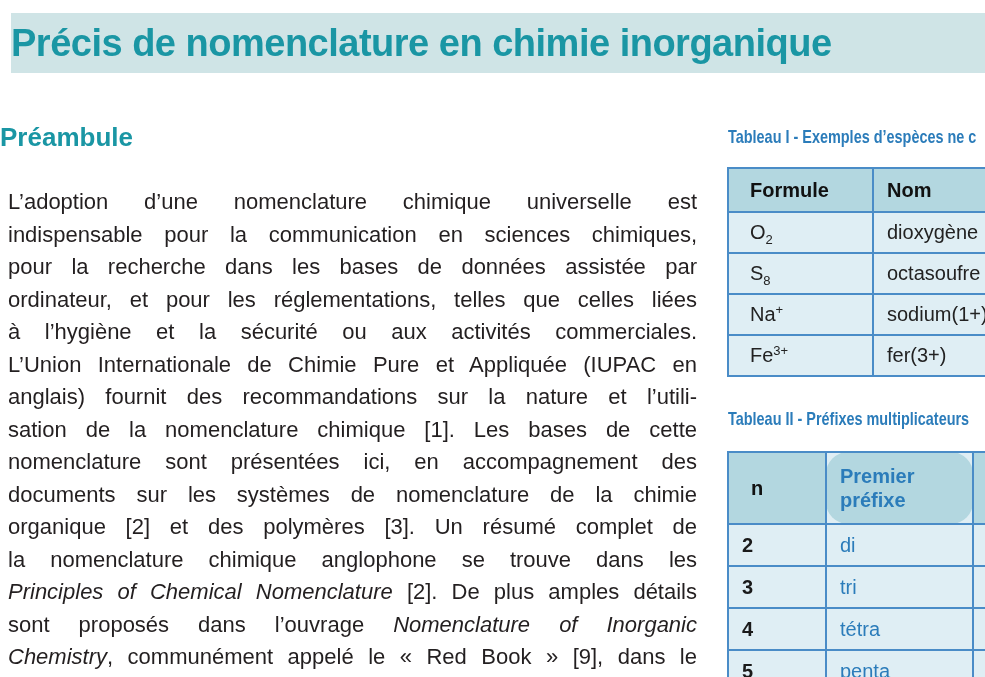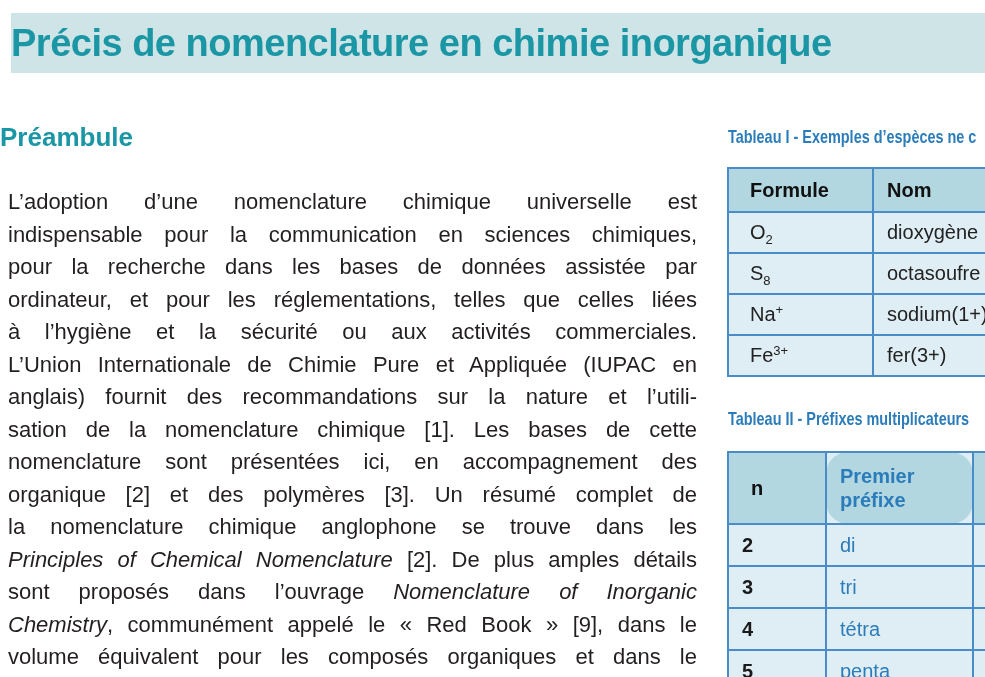--- a/index.html
+++ b/index.html
@@ -69,20 +69,21 @@
   <div class="para">
       <div class="bodyline"><span>L’adoption d’une nomenclature chimique universelle est</span></div>
       <div class="bodyline"><span>indispensable pour la communication en sciences chimiques,</span></div>
       <div class="bodyline"><span>pour la recherche dans les bases de données assistée par</span></div>
       <div class="bodyline"><span>ordinateur, et pour les réglementations, telles que celles liées</span></div>
       <div class="bodyline"><span>à l’hygiène et la sécurité ou aux activités commerciales.</span></div>
       <div class="bodyline"><span>L’Union Internationale de Chimie Pure et Appliquée (IUPAC en</span></div>
       <div class="bodyline"><span>anglais) fournit des recommandations sur la nature et l’utili-</span></div>
       <div class="bodyline"><span>sation de la nomenclature chimique [1]. Les bases de cette</span></div>
       <div class="bodyline"><span>nomenclature sont présentées ici, en accompagnement des</span></div>
+      <div class="bodyline"><span>documents sur les systèmes de nomenclature de la chimie</span></div>
       <div class="bodyline"><span>organique [2] et des polymères [3]. Un résumé complet de</span></div>
       <div class="bodyline"><span>la nomenclature chimique anglophone se trouve dans les</span></div>
       <div class="bodyline"><i>Principles of Chemical Nomenclature</i><span> [2]. De plus amples détails</span></div>
       <div class="bodyline"><span>sont proposés dans l’ouvrage </span><i>Nomenclature of Inorganic</i></div>
       <div class="bodyline"><i>Chemistry</i><span>, communément appelé le « Red Book » [9], dans le</span></div>
       <div class="bodyline"><span>volume équivalent pour les composés organiques et dans le</span></div>
     </div>
 
   <p class="caption caption1">Tableau I - Exemples d’espèces ne c</p>
 

